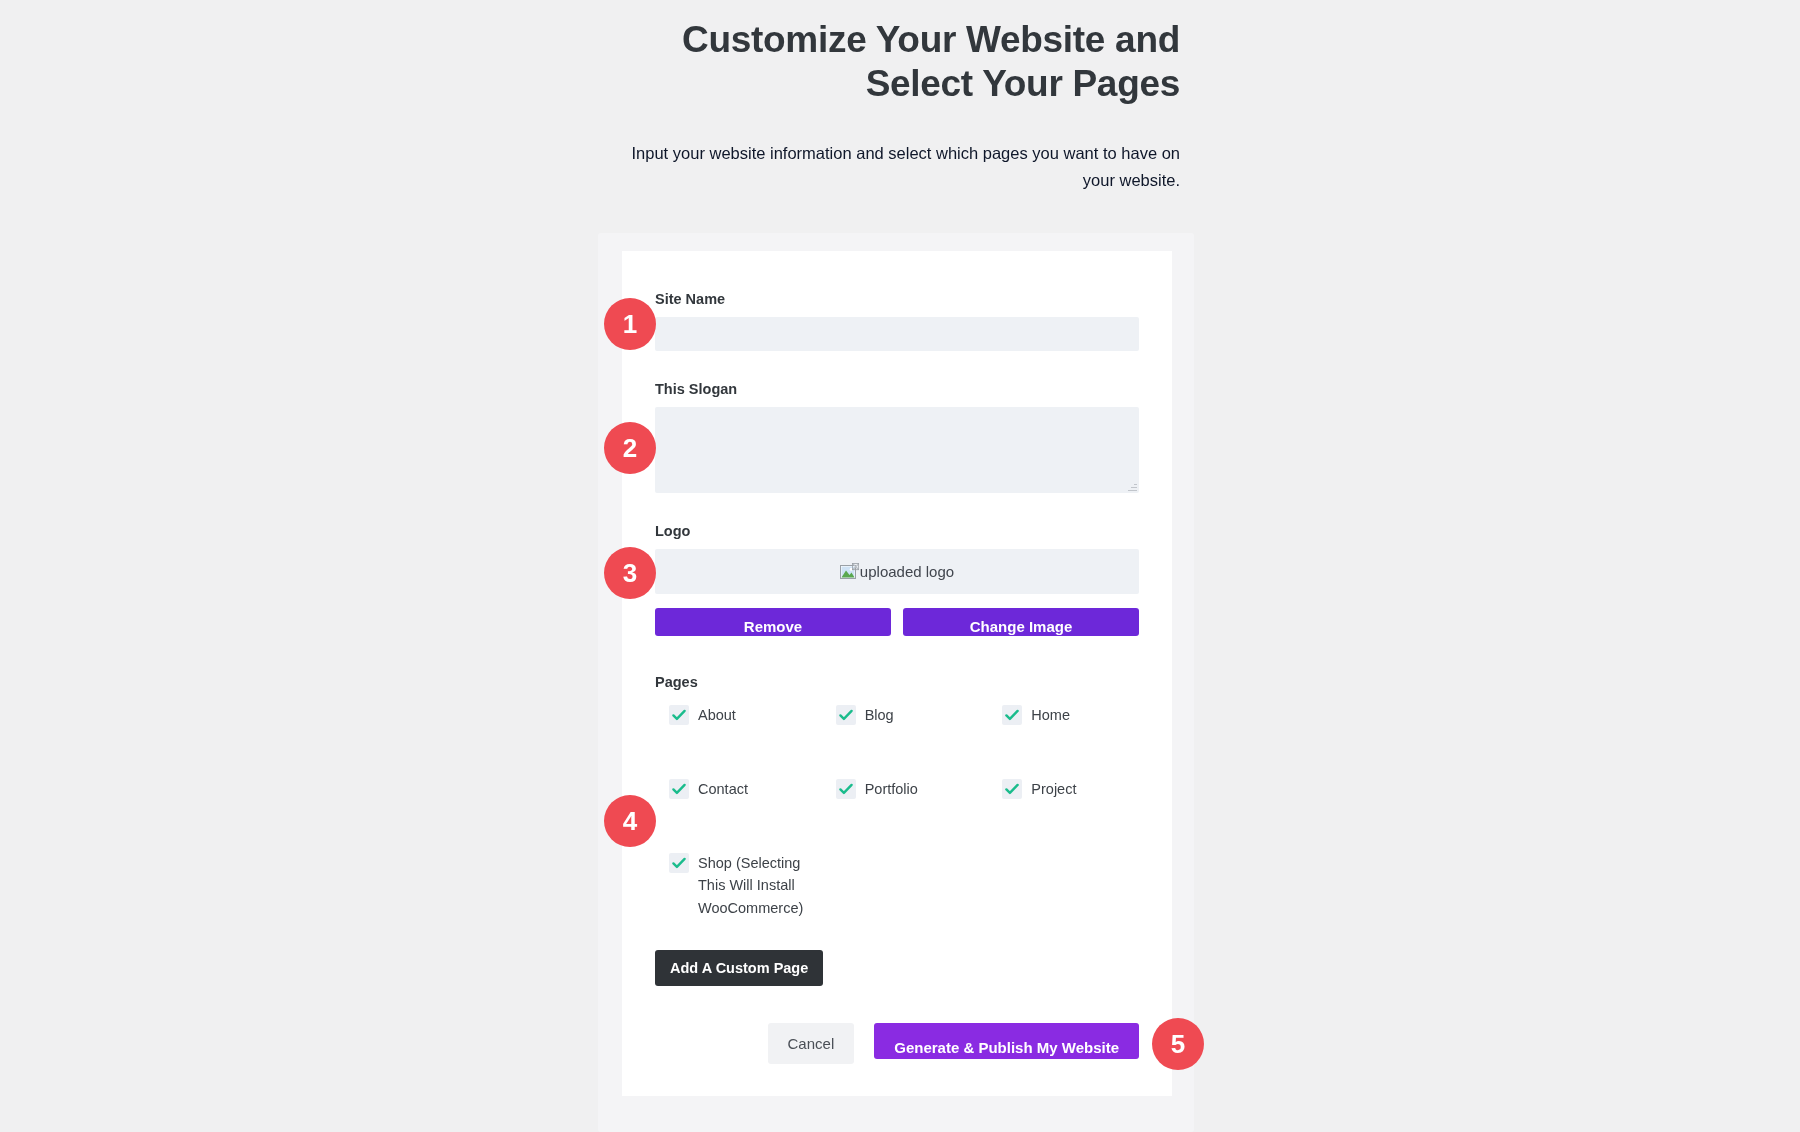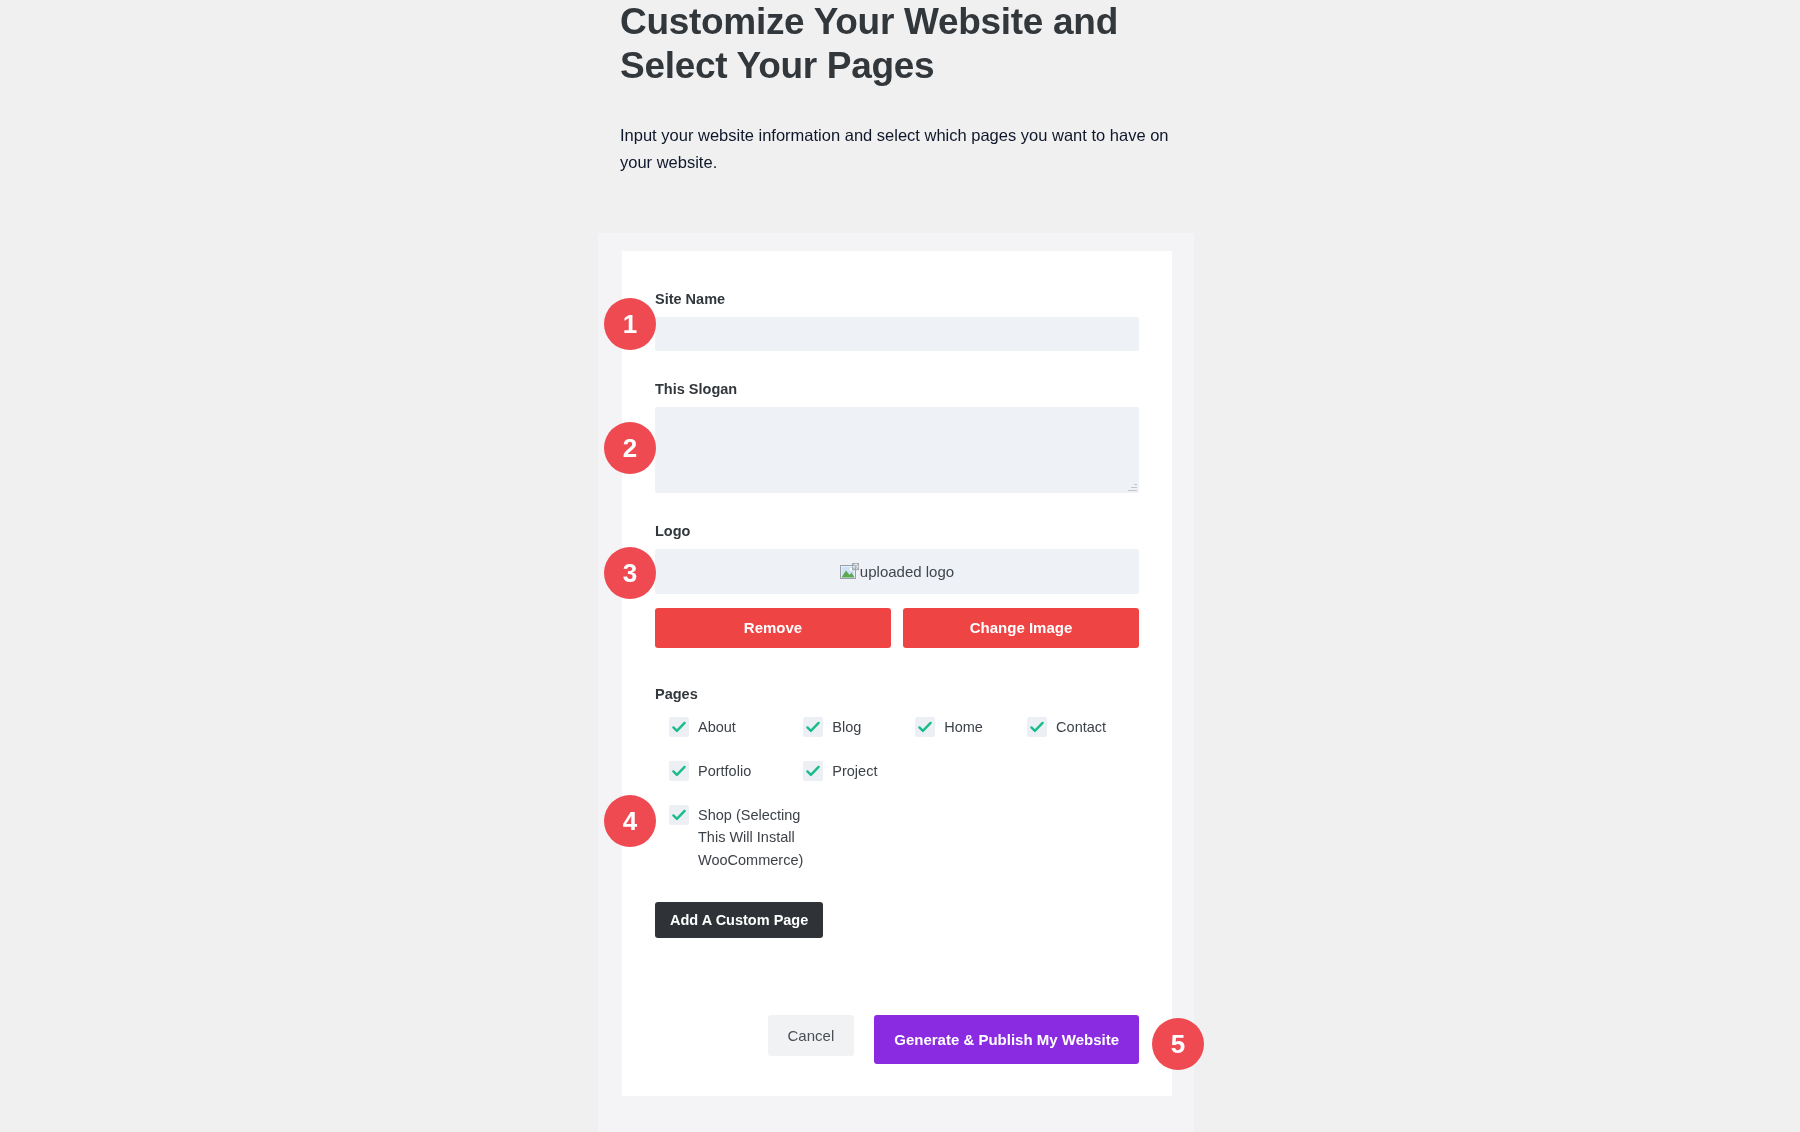--- a/index.html
+++ b/index.html
@@ -12,21 +12,22 @@
 
   body {
     background: #f0f0f1;
     font-family: "Liberation Sans", sans-serif;
     color: #32373c;
     position: relative;
   }
 
   
   .page-header {
-    text-align: left;
+    padding-top: 18px;
+    text-align: right;
   }
 
   .page-title {
     font-size: 37px;
     line-height: 1.18;
     font-weight: bold;
     color: #32373c;
     letter-spacing: -0.3px;
     max-width: 560px;
     margin: 0 auto;
@@ -159,22 +160,22 @@
 
   
   .logo-buttons {
     display: flex;
     gap: 12px;
     margin-top: 14px;
   }
 
   .btn-dark {
     flex: 1 1 0;
-    height: 40px;
-    background: #ef4444;
+    height: 28px;
+    background: #6d28d9;
     color: #ffffff;
     border: none;
     border-radius: 3px;
     font-family: "Liberation Sans", sans-serif;
     font-size: 15px;
     font-weight: bold;
     cursor: pointer;
     line-height: 38px;
     padding: 0;
     text-align: center;
@@ -199,24 +200,25 @@
   
   .pages-label {
     font-size: 14.5px;
     font-weight: bold;
     color: #32373c;
     margin-bottom: 14px;
   }
 
   .pages-grid {
     display: grid;
-    grid-template-columns: 1fr 1fr 1fr 1fr;
+    grid-template-columns: 1fr 1fr 1fr;
     column-gap: 0px;
     row-gap: 0px;
     padding-left: 14px;
+    gap: 30px;
   }
 
   .page-item {
     display: flex;
     align-items: flex-start;
     gap: 9px;
     min-height: 44px;
     cursor: pointer;
   }
 
@@ -265,21 +267,21 @@
 
   .btn-publish {
     background: #8a2be2;
     color: #ffffff;
     border: none;
     border-radius: 3px;
     font-family: "Liberation Sans", sans-serif;
     font-size: 15px;
     font-weight: bold;
     padding: 16px 20px;
-    height: 49px;
+    height: 36px;
     cursor: pointer;
   }
 
   
   .badge {
     position: absolute;
     width: 52px;
     height: 52px;
     border-radius: 50%;
     background: #ef4a52;

